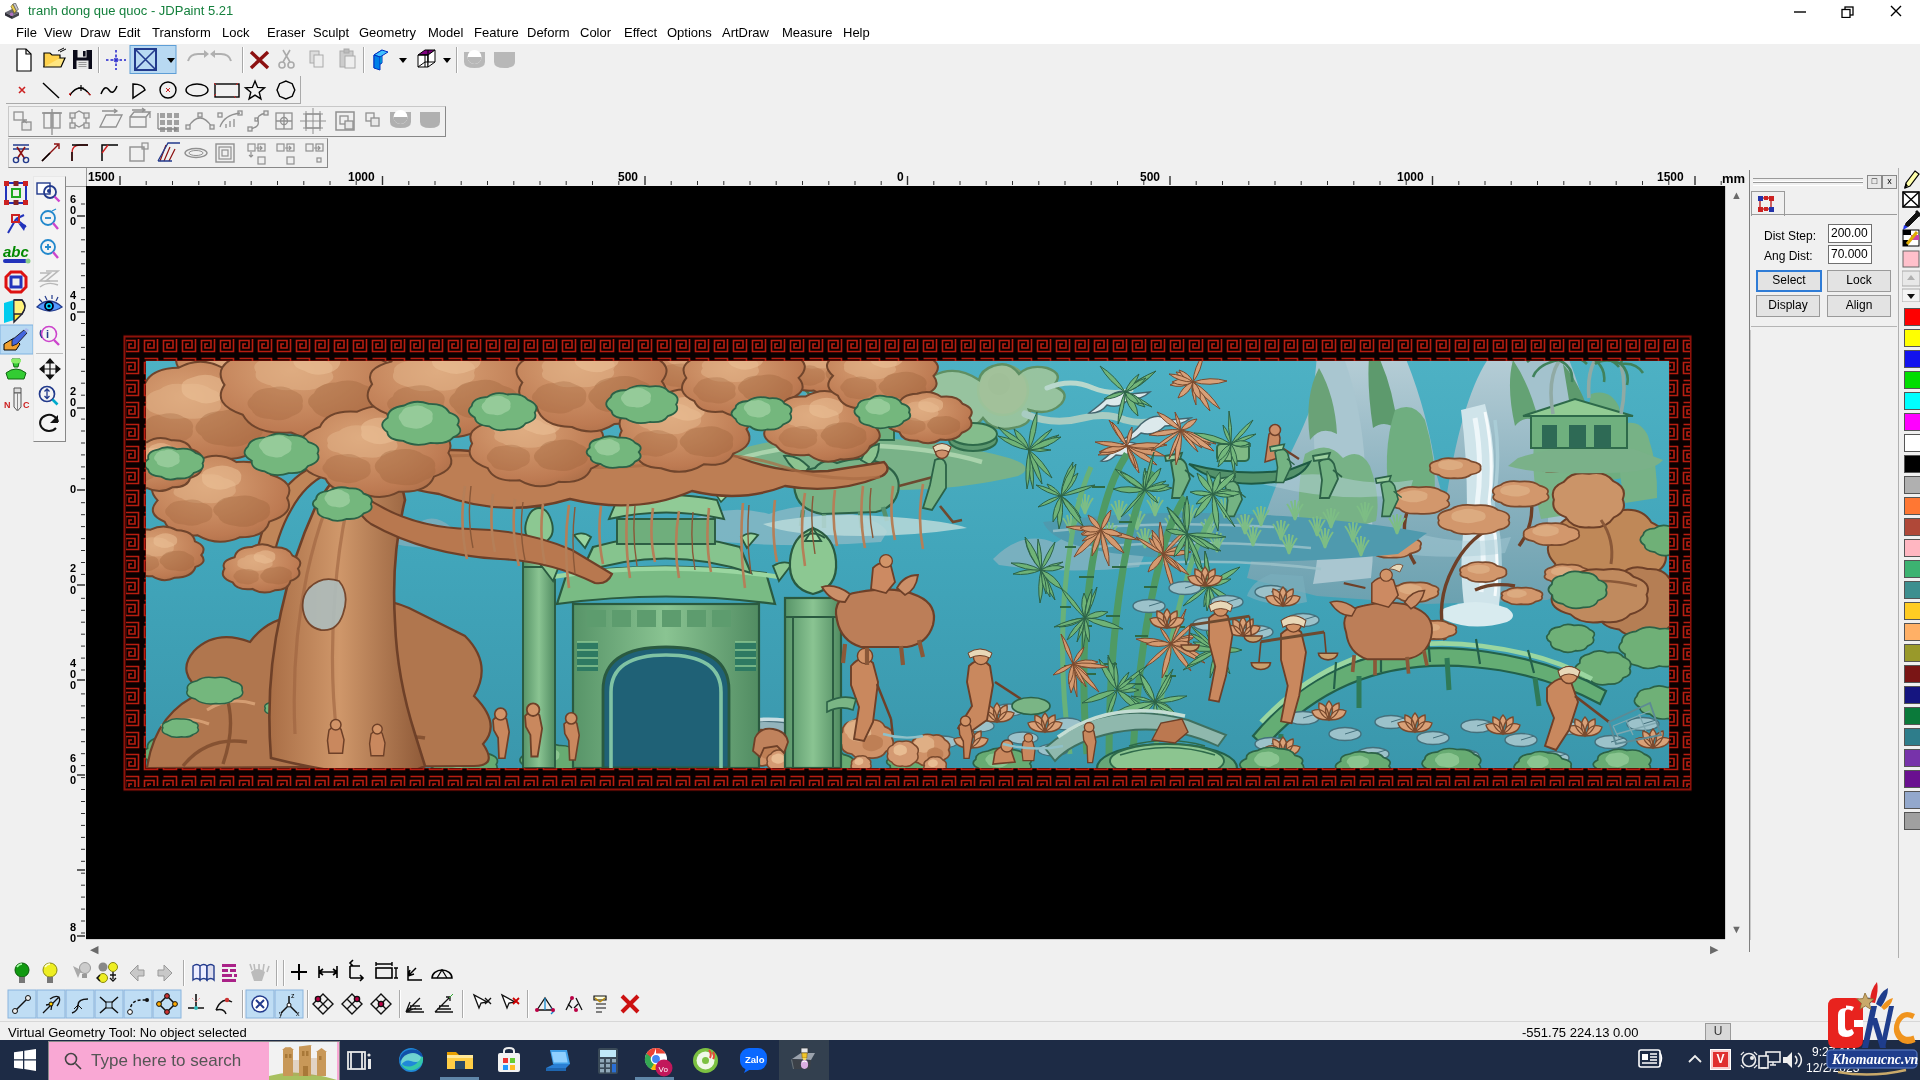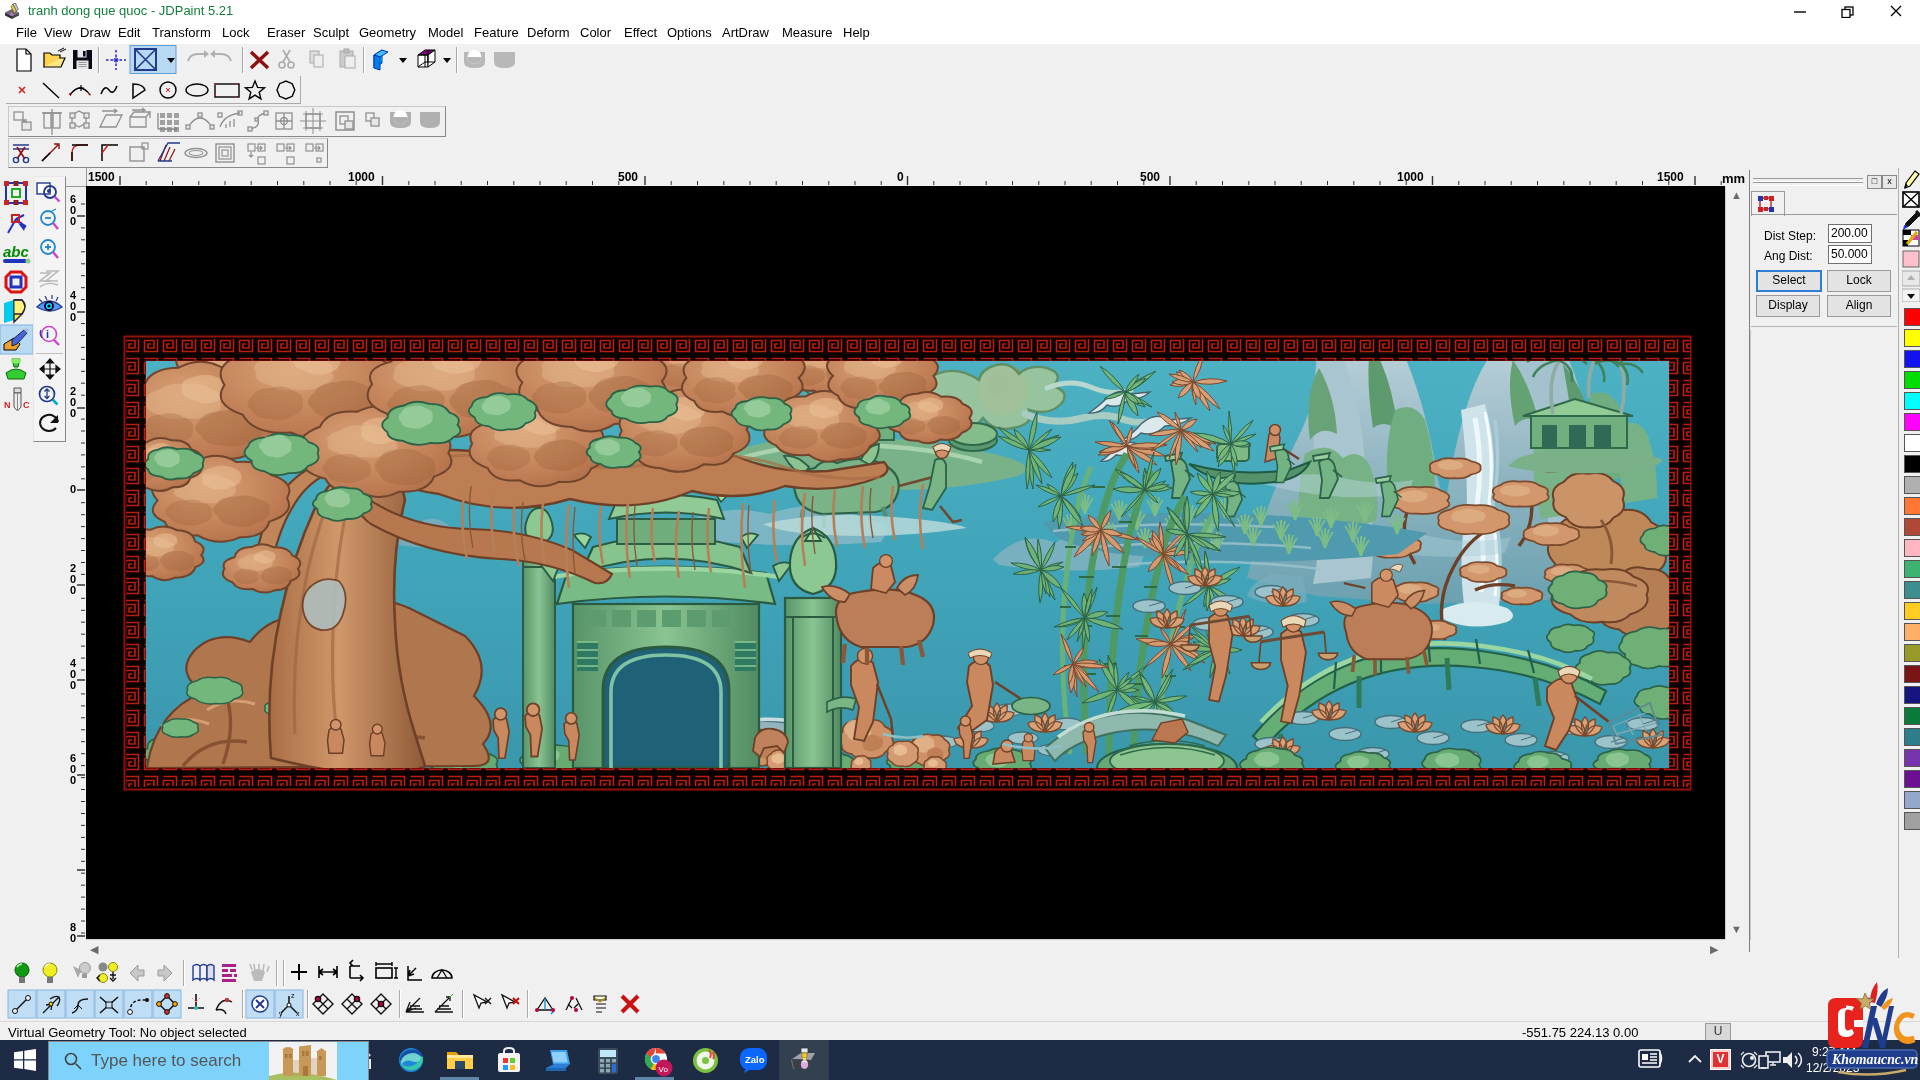--- a/index.html
+++ b/index.html
@@ -24,21 +24,21 @@
 #rpanelw{left:1750px;top:330px;width:147px;height:610px;background:#f0f0f0;border-left:1px solid #c8c8c8;}
 .btn97{position:absolute;width:62px;height:20px;background:#e3e3e3;border:1px solid #9a9a9a;font-size:12px;text-align:center;line-height:19px;color:#000;}
 .inp{position:absolute;height:17px;background:#fff;border:1px solid #707070;font-size:12px;line-height:16px;padding:0 2px;color:#000;}
 #cstrip{left:1898px;top:168px;width:22px;height:872px;background:#f0f0f0;border-left:1px solid #b0b0b0;}
 .sw{position:absolute;left:5px;width:15px;height:16px;border:1px solid #555;}
 #btoolbar1{left:0;top:958px;width:1920px;height:30px;background:#f0f0f0;}
 #btoolbar2{left:0;top:988px;width:1920px;height:33px;background:#f0f0f0;}
 #statusbar{left:0;top:1021px;width:1920px;height:19px;background:#f0f0f0;border-top:1px solid #d7d7d7;}
 #statusbar .st{left:8px;top:3px;font-size:13px;color:#000;}
 #taskbar{left:0;top:1040px;width:1920px;height:40px;background:#1d2b45;}
-#search{left:48px;top:1041px;width:290px;height:38px;background:#7dd3fc;border:1px solid #888;padding-left:29px;}
+#search{left:48px;top:1041px;width:290px;height:38px;background:#f9a8d4;border:1px solid #888;}
 .traytxt{position:absolute;color:#fff;font-size:12px;}
 </style>
 </head>
 <body>
 
 <div class="abs" id="titlebar">
  <svg class="abs" style="left:4px;top:3px" width="17" height="17" viewBox="0 0 17 17">
   <path d="M1 9.5 L8 6 l7 3.5 L8 13 Z" fill="#6a6a74"></path>
   <path d="M1 9.5 L8 13 v3 L1 12.5 Z" fill="#2e2e38"></path>
   <path d="M15 9.5 L8 13 v3 l7 -3.5 Z" fill="#46464e"></path>
@@ -447,21 +447,21 @@
  <rect x="0" y="0" width="5" height="5" fill="#2233aa"></rect>
     <rect x="11" y="0" width="5" height="5" fill="#cc2222"></rect>
  <rect x="0" y="11" width="5" height="5" fill="#cc2222"></rect>
     <rect x="11" y="11" width="5" height="5" fill="#2233aa"></rect>
  <rect x="6" y="0" width="4" height="4" fill="#cc2222"></rect>
     <rect x="6" y="11" width="4" height="4" fill="#cc2222"></rect>
 </svg>
 <div class="abs" style="left:1764px;top:229px;font-size:12px">Dist Step:</div>
 <div class="inp" style="left:1828px;top:224px;width:38px">200.00</div>
 <div class="abs" style="left:1764px;top:249px;font-size:12px">Ang Dist:</div>
-<div class="inp" style="left:1828px;top:245px;width:38px">50.000</div>
+<div class="inp" style="left:1828px;top:245px;width:38px">70.000</div>
 <div class="btn97" style="left:1756px;top:270px;border:2px solid #2f7cd6;height:18px;line-height:17px">Select</div>
 <div class="btn97" style="left:1827px;top:270px">Lock</div>
 <div class="btn97" style="left:1756px;top:295px">Display</div>
 <div class="btn97" style="left:1827px;top:295px">Align</div>
 <div class="abs" style="left:1751px;top:326px;width:146px;height:1px;background:#b5b5b5"></div>
 
 <div class="abs" id="cstrip">
  <svg class="abs" style="left:3px;top:2px" width="18" height="132" viewBox="0 0 18 132">
   <g transform="translate(1,0)">
         <path d="M12 1 l4 3 -9 12 -5 2 1 -5 z" fill="#ffffaa" stroke="#000" stroke-width="1.2"></path>

